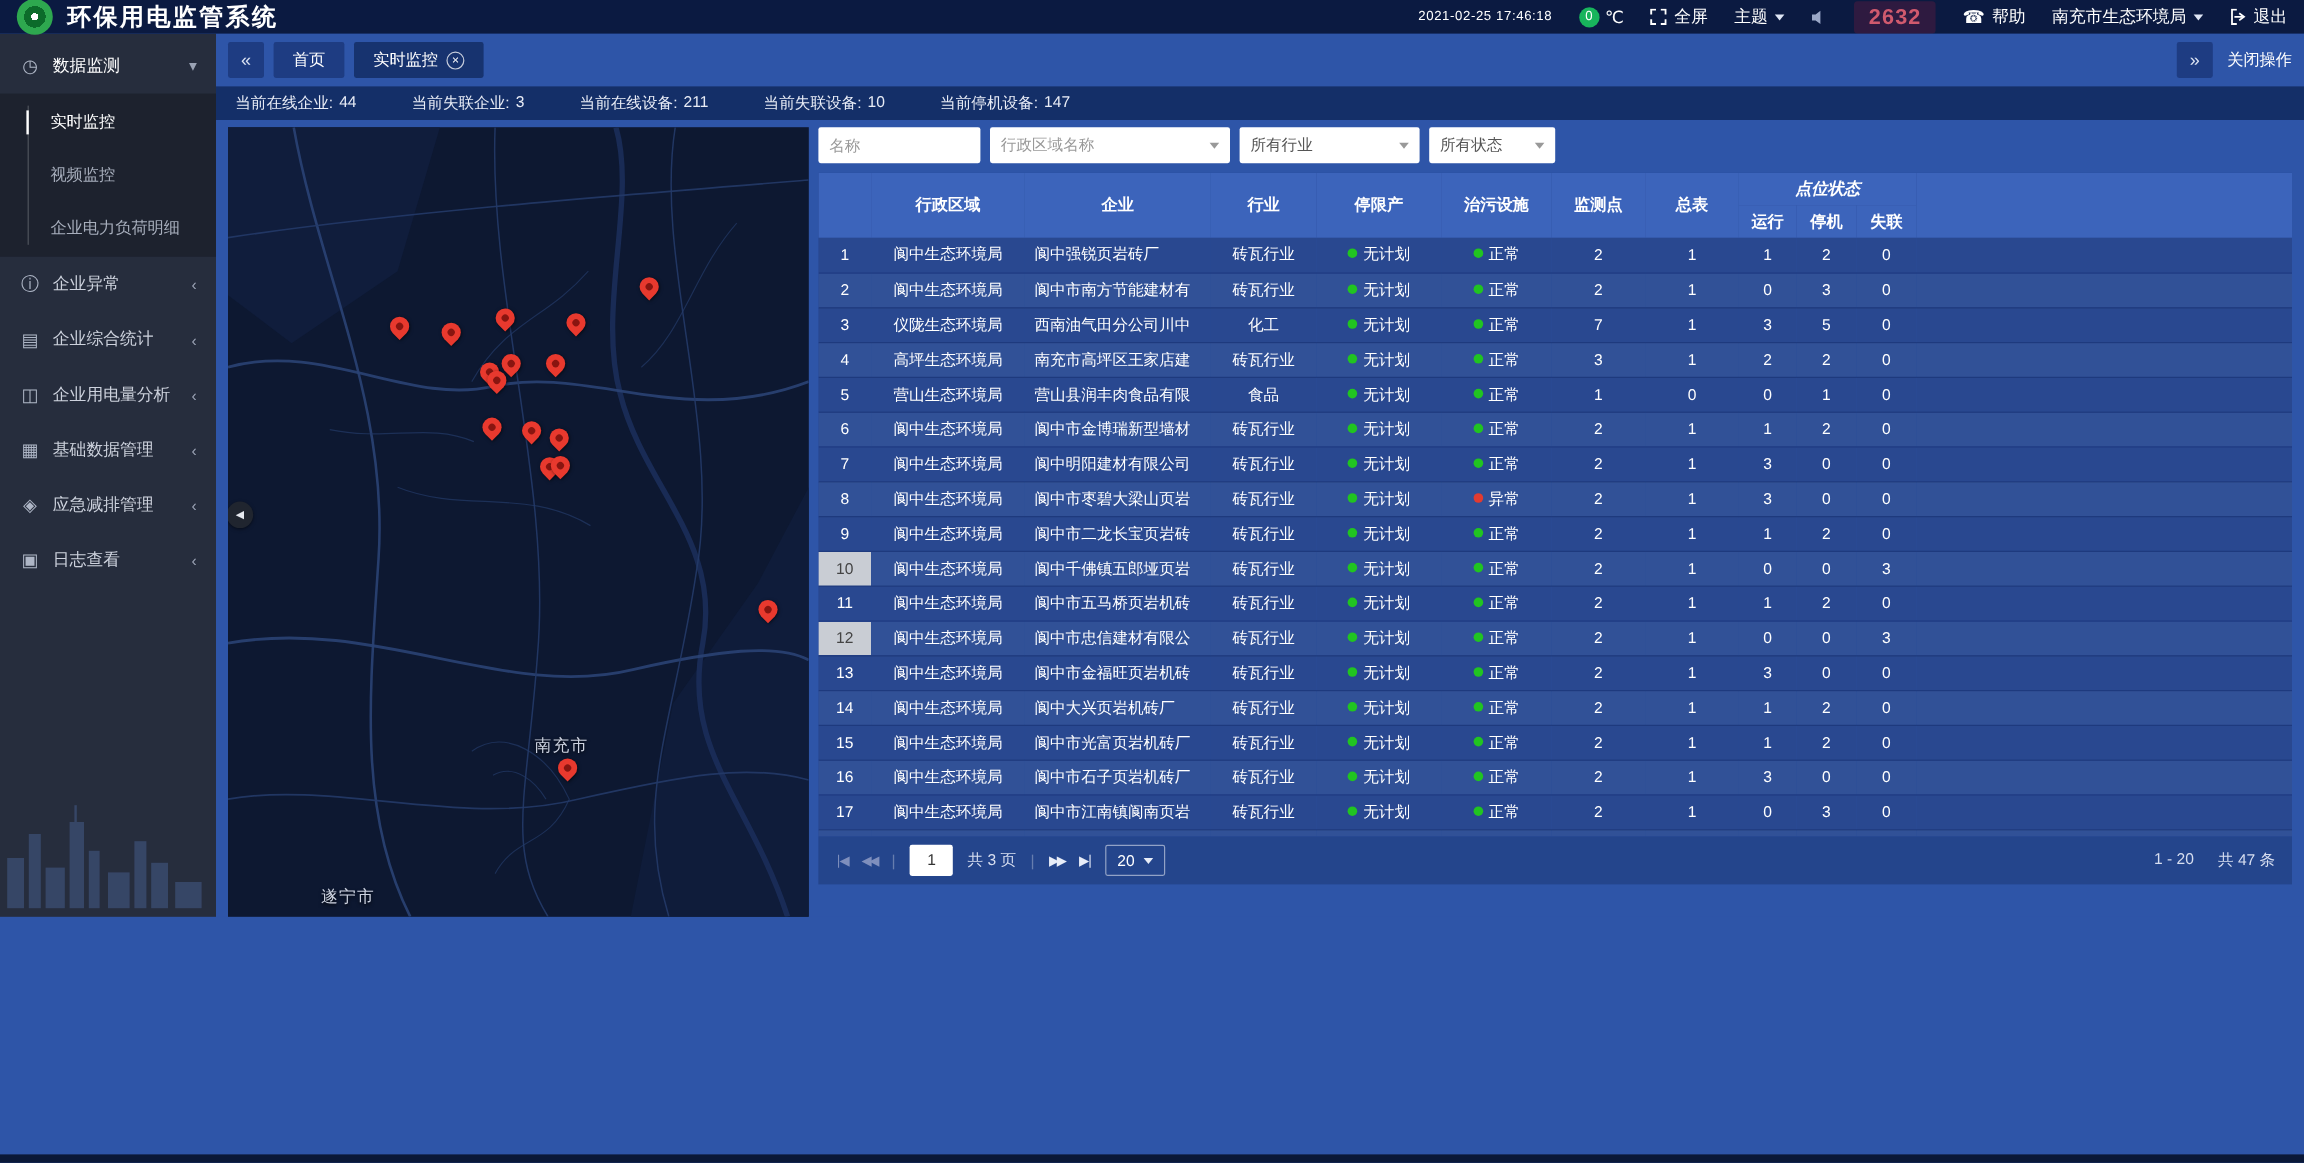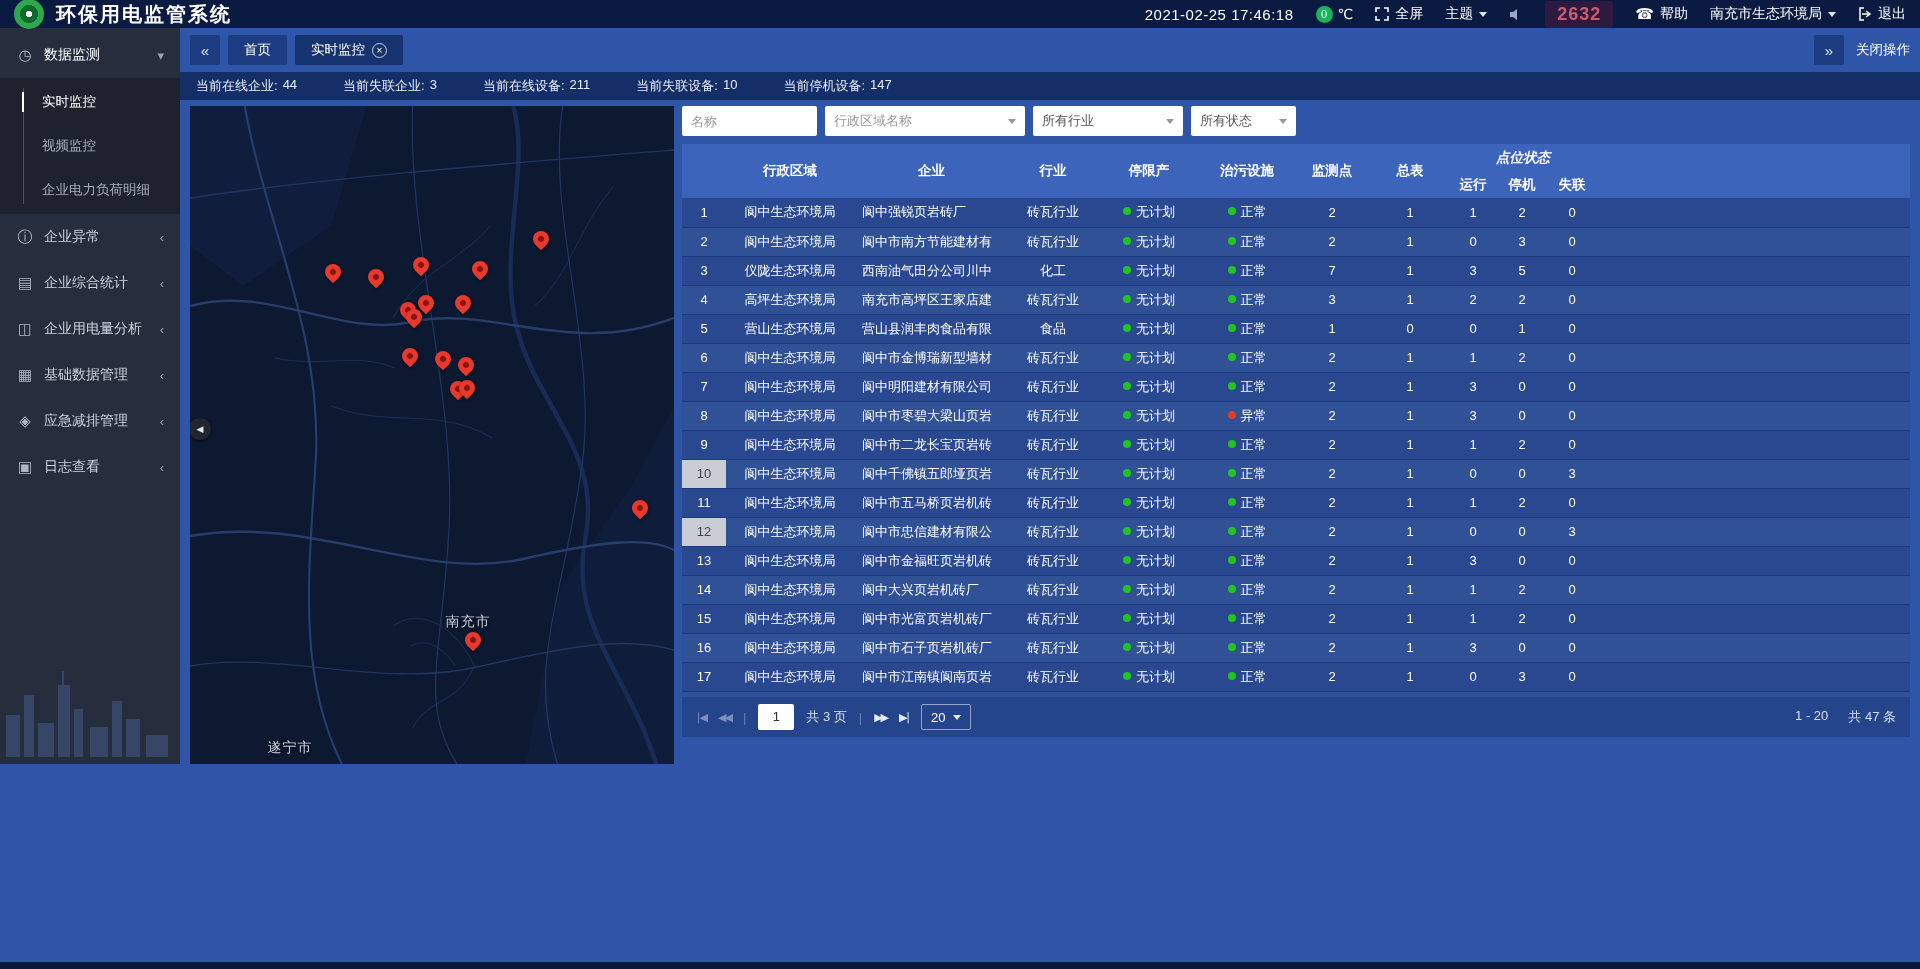--- a/index.html
+++ b/index.html
@@ -5,21 +5,21 @@
   * { margin:0; padding:0; box-sizing:border-box; }
   html,body { width:1920px; height:969px; overflow:hidden; }
   body { font-family:"Liberation Sans","DejaVu Sans",sans-serif; background:var(--content-bg,#2e55a8); }
 
   
   .header { height:28px; background:var(--header-bg,#0b1a41); display:flex; align-items:center; padding:0 14px; color:#fff; position:relative; z-index:20; }
   .logo { width:30px; height:30px; border-radius:50%; background:radial-gradient(circle at center,#ffffff 0 3px,#0c6b2a 3px 9px,#2ea84f 9px 15px); flex:0 0 auto; }
   .app-title { font-size:20px; font-weight:bold; letter-spacing:2px; margin-left:12px; }
   .hright { margin-left:auto; display:flex; align-items:center; gap:22px; font-size:14px; }
   .hbtn { display:inline-flex; align-items:center; gap:6px; cursor:pointer; white-space:nowrap; }
-  .hdatetime { font-size:15px; letter-spacing:.5px; }
+  .hdatetime { font-size:11px; letter-spacing:.5px; }
   .temp { display:inline-flex; align-items:center; gap:5px; }
   .temp-badge { width:17px; height:17px; border-radius:50%; background:#18b45c; color:#fff; font-size:11px; display:inline-flex; align-items:center; justify-content:center; }
   .chev-down { width:0; height:0; border-left:4px solid transparent; border-right:4px solid transparent; border-top:5px solid #dfe6f5; display:inline-block; }
   .alarm-chip { padding:3px 12px; border-radius:3px; background:rgba(190,30,60,.20); color:var(--alarm-text,#d05a6e); font-size:18px; font-weight:bold; letter-spacing:1px; cursor:pointer; }
   .phone-icon { font-size:15px; }
 
   
   .main { display:flex; height:calc(100% - 44px); }
 
   

